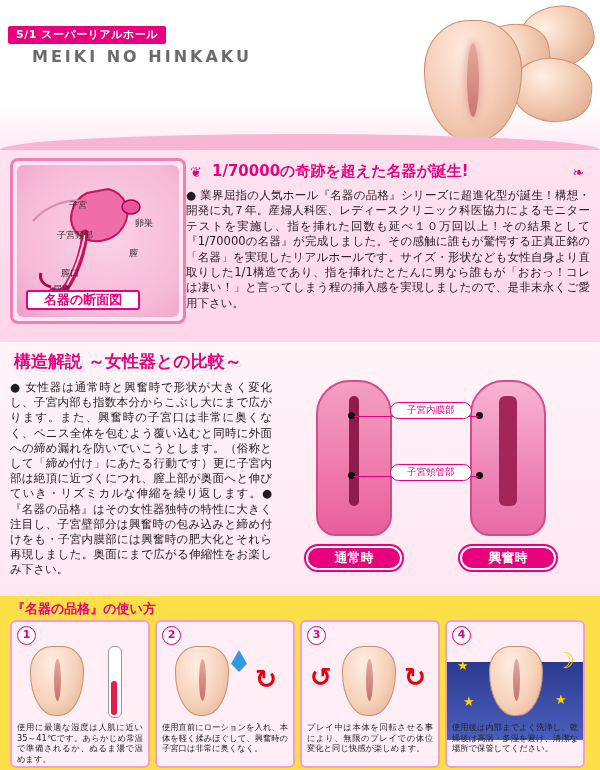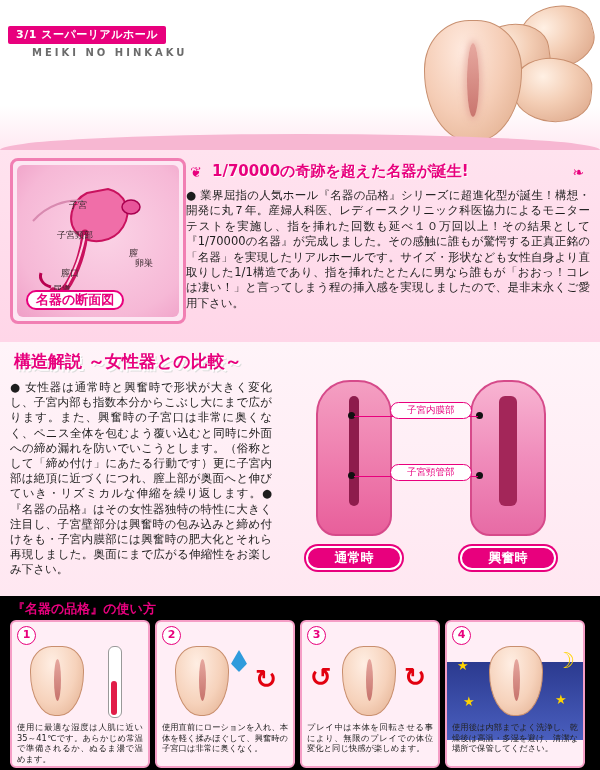--- a/index.html
+++ b/index.html
@@ -11,21 +11,21 @@
     overflow:hidden;
   }
   .page{position:absolute;inset:0;}
 
   
   .header{position:absolute;left:0;top:0;width:600px;height:150px;
     background:linear-gradient(180deg,#ffffff 0%,#ffffff 70%,#ffe9f2 100%);}
   .hdr-ribbon{position:absolute;left:8px;top:26px;height:17px;
     background:#e8007d;color:#fff;font-size:11px;font-weight:bold;
     padding:1px 8px 0 8px;border-radius:2px;letter-spacing:0.5px;}
-  .hdr-meiki{position:absolute;left:32px;top:47px;font-size:10px;
+  .hdr-meiki{position:absolute;left:32px;top:47px;font-size:16px;
     color:#6b6b6b;letter-spacing:3px;font-weight:bold;}
   .hdr-title{position:absolute;left:18px;top:54px;width:400px;height:90px;}
   .hdr-title .t{
     font-size:62px;font-weight:bold;color:#e8007d;
     font-family:"DejaVu Serif","Liberation Serif",serif;
     -webkit-text-stroke:3px #ffffff;
     text-shadow:4px 4px 0 #f9c3dc, 6px 6px 0 #cfcfcf;
     line-height:86px;white-space:nowrap;letter-spacing:-2px;
   }
   .hdr-title .small{font-size:44px;}
@@ -51,22 +51,22 @@
   .sec1{position:absolute;left:0;top:150px;width:600px;height:192px;
     background:linear-gradient(180deg,#ffe3ef 0%,#ffd6e8 100%);}
   .anat{position:absolute;left:10px;top:8px;width:170px;height:160px;
     background:#fde7f3;border:3px solid #f17fb3;border-radius:8px;overflow:hidden;}
   .anat-inner{position:absolute;inset:4px;background:
       radial-gradient(ellipse at 55% 45%,#fbd3e6 0%,#f6b8d6 70%,#ef9ec6 100%);
       border-radius:6px;}
   .anat svg{position:absolute;left:0;top:0;}
   .anat-lab{position:absolute;font-size:9px;color:#3a2a2f;background:rgba(255,255,255,.0);}
   .anat-cap{position:absolute;left:26px;top:140px;font-size:13px;font-weight:bold;
-    color:#e8007d;background:#fff;border:2px solid #e8007d;border-radius:10px;
-    padding:0 8px;line-height:16px;}
+    color:#e8007d;background:#fff;border:2px solid #e8007d;border-radius:3px;
+    padding:0 16px;line-height:16px;}
   .sec1-head{position:absolute;left:190px;top:12px;width:400px;height:24px;}
   .sec1-head .txt{font-size:15px;font-weight:bold;color:#e8007d;
     text-shadow:1px 1px 0 #fff;}
   .orn{position:absolute;color:#e8007d;font-size:14px;}
   .sec1-body{position:absolute;left:186px;top:38px;width:404px;
     font-size:11.5px;line-height:15.4px;color:#1d1d1d;text-align:justify;}
   .sec1-body p{margin:0 0 2px 0;}
 
   
   .sec2{position:absolute;left:0;top:342px;width:600px;height:254px;
@@ -89,21 +89,21 @@
   .lead{position:absolute;height:1px;background:#e8007d;}
   .callout{position:absolute;font-size:9.5px;color:#e8007d;background:#fff;
     border:1.5px solid #e8007d;border-radius:9px;padding:1px 16px;white-space:nowrap;}
   .dcap{position:absolute;left:18px;top:170px;width:92px;text-align:center;
     font-size:13px;font-weight:bold;color:#fff;background:#e8007d;
     border:2px solid #fff;border-radius:12px;line-height:20px;
     box-shadow:0 0 0 2px #e8007d;}
 
   
   .sec3{position:absolute;left:0;top:596px;width:600px;height:174px;
-    background:#000000;}
+    background:#fde047;}
   .sec3-title{position:absolute;left:12px;top:4px;font-size:13px;font-weight:bold;
     color:#e8007d;}
   .steps{position:absolute;left:10px;top:24px;width:580px;height:144px;}
   .step{position:absolute;top:0;width:136px;height:144px;
     background:#ffeef6;border:2px solid #f59ec6;border-radius:6px;}
   .step:nth-child(1){left:0;} .step:nth-child(2){left:145px;}
   .step:nth-child(3){left:290px;} .step:nth-child(4){left:435px;}
   .step .num{position:absolute;left:5px;top:4px;width:17px;height:17px;
     border:1.5px solid #e8007d;border-radius:50%;color:#e8007d;
     font-size:11px;font-weight:bold;text-align:center;line-height:15px;background:#fff;}
@@ -128,21 +128,21 @@
   .star{position:absolute;color:#ffd400;font-size:13px;}
   .night{position:absolute;left:0;top:20px;width:136px;height:78px;
     background:linear-gradient(180deg,#2b3a8f 0%,#4a5fbf 100%);}
 </style>
 </head>
 <body>
 
 <div class="page">
 
   <div class="header">
-    <div class="hdr-ribbon">3/1 スーパーリアルホール</div>
+    <div class="hdr-ribbon">5/1 スーパーリアルホール</div>
     <div class="hdr-meiki">MEIKI NO HINKAKU</div>
     <div class="photo-cluster">
       <div class="ph ph1"></div>
       <div class="ph ph2"></div>
       <div class="ph ph3"></div>
       <div class="ph-main"></div>
     </div>
     <div class="hdr-wave"></div>
   </div>
 
@@ -151,21 +151,21 @@
       <div class="anat-inner"></div>
       <svg width="170" height="160" viewBox="0 0 170 160">
         <path d="M95 28 C112 32,120 50,110 66 C100 82,78 84,66 74 C52 62,58 40,74 32 Z" fill="#f06ea8" stroke="#c9125e" stroke-width="2"></path>
         <path d="M72 72 C70 92,64 108,56 122 C50 132,44 134,40 130" fill="none" stroke="#c9125e" stroke-width="7" stroke-linecap="round"></path>
         <path d="M72 74 C68 94,62 110,54 124" fill="none" stroke="#ffd3e6" stroke-width="2"></path>
         <ellipse cx="118" cy="46" rx="9" ry="7" fill="#e8559a" stroke="#a8004f" stroke-width="1.5"></ellipse>
         <path d="M38 126 C30 124,26 118,28 112" fill="none" stroke="#b8004f" stroke-width="3"></path>
         <path d="M20 60 C34 44,54 38,70 40" fill="none" stroke="#d88ab0" stroke-width="2"></path>
       </svg>
       <div class="anat-lab" style="left:56px;top:38px;">子宮</div>
-      <div class="anat-lab" style="left:122px;top:56px;margin-top:40px;">卵巣</div>
+      <div class="anat-lab" style="left:122px;top:56px;">卵巣</div>
       <div class="anat-lab" style="left:44px;top:68px;">子宮頸部</div>
       <div class="anat-lab" style="left:116px;top:86px;">膣</div>
       <div class="anat-lab" style="left:48px;top:106px;">膣口</div>
       <div class="anat-lab" style="left:40px;top:122px;">尿道</div>
     </div>
     <div class="anat-cap">名器の断面図</div>
 
     <div class="sec1-head">
       <span class="orn" style="left:0;top:2px;">❦</span>
       <span class="txt" style="position:absolute;left:22px;top:0;">1/70000の奇跡を超えた名器が誕生!</span>

